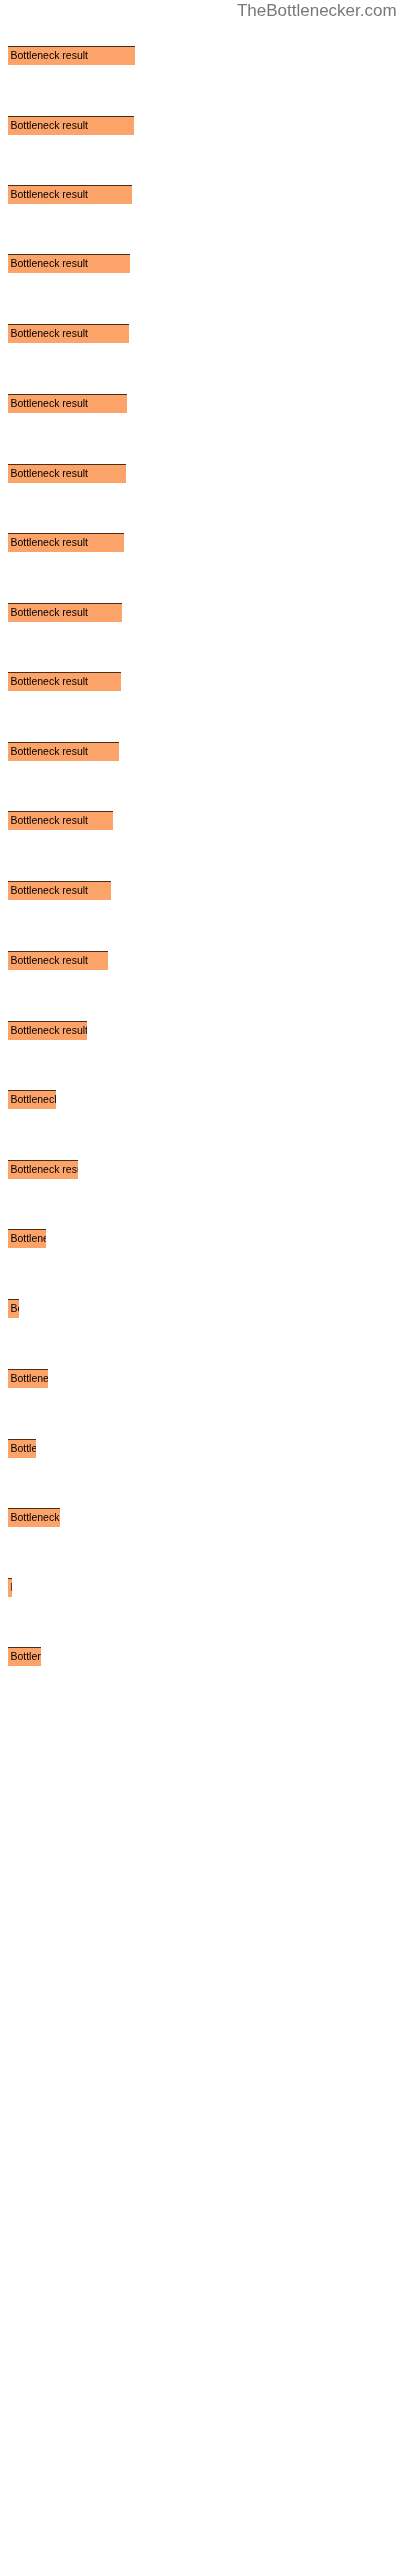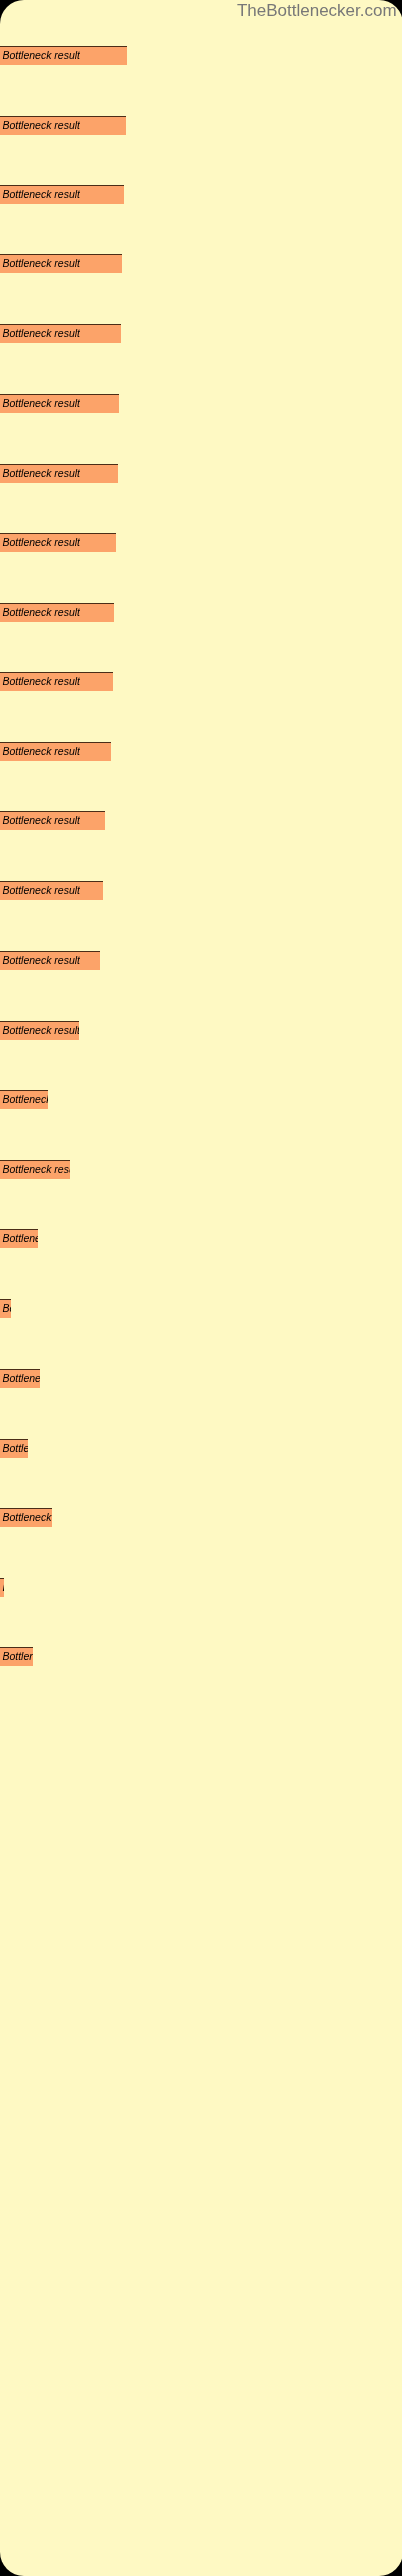--- a/index.html
+++ b/index.html
@@ -13,22 +13,21 @@
     position: relative;
     overflow: hidden;
     font-family: "Liberation Sans", sans-serif;
   }
   #chart-root {
     position: absolute;
     left: 0;
     top: 0;
     width: 403px;
     height: 2576px;
-    background: #fef9c3;
-    border-radius: 24px;
+    background: #ffffff;
   }
   #watermark {
     position: absolute;
     right: 6.4px;
     top: 0.8px;
     color: #787878;
     font-family: "Liberation Sans", sans-serif;
     font-size: 17px;
     line-height: 19.3px;
     letter-spacing: 0px;
@@ -37,23 +36,22 @@
   }
   #bars-layer {
     position: absolute;
     left: 0;
     top: 0;
     width: 403px;
     height: 2576px;
   }
   .bar-row {
     position: absolute;
-    left: 0;
-    height: 19.3px;
-    font-style: italic;
+    left: 8px;
+    height: 19.3px;
   }
   .bar-rect {
     position: absolute;
     left: 0;
     top: 0;
     height: 19.3px;
     background: #fca369;
     border-top: 0.8px solid #4a2d17;
     box-sizing: border-box;
   }

